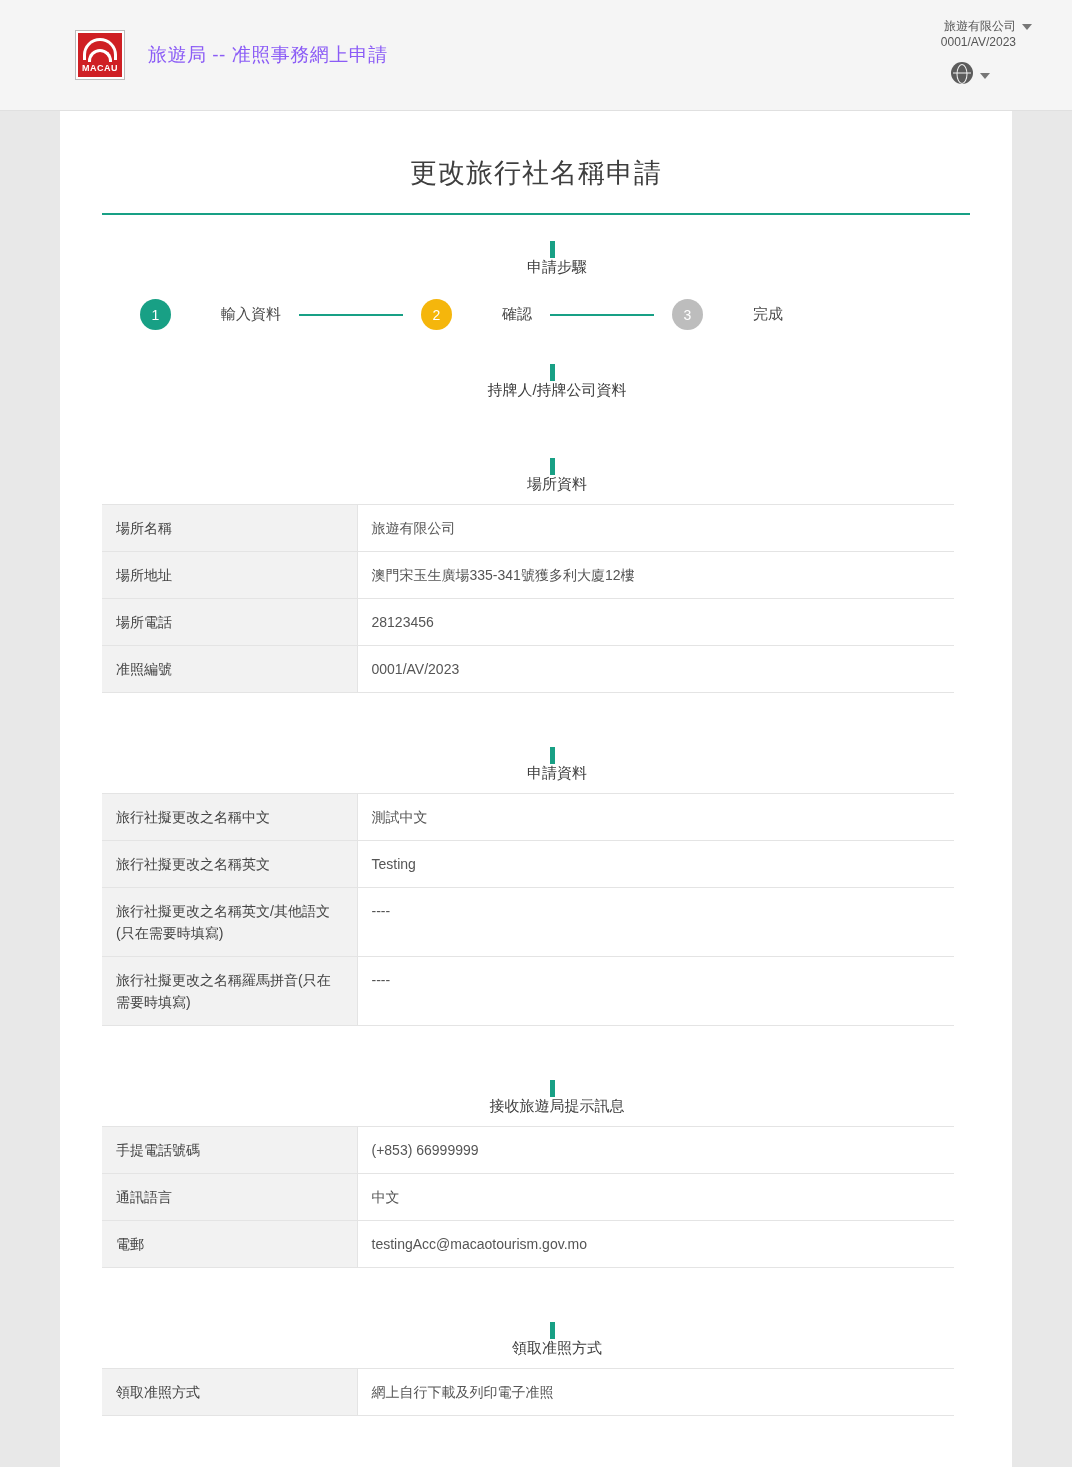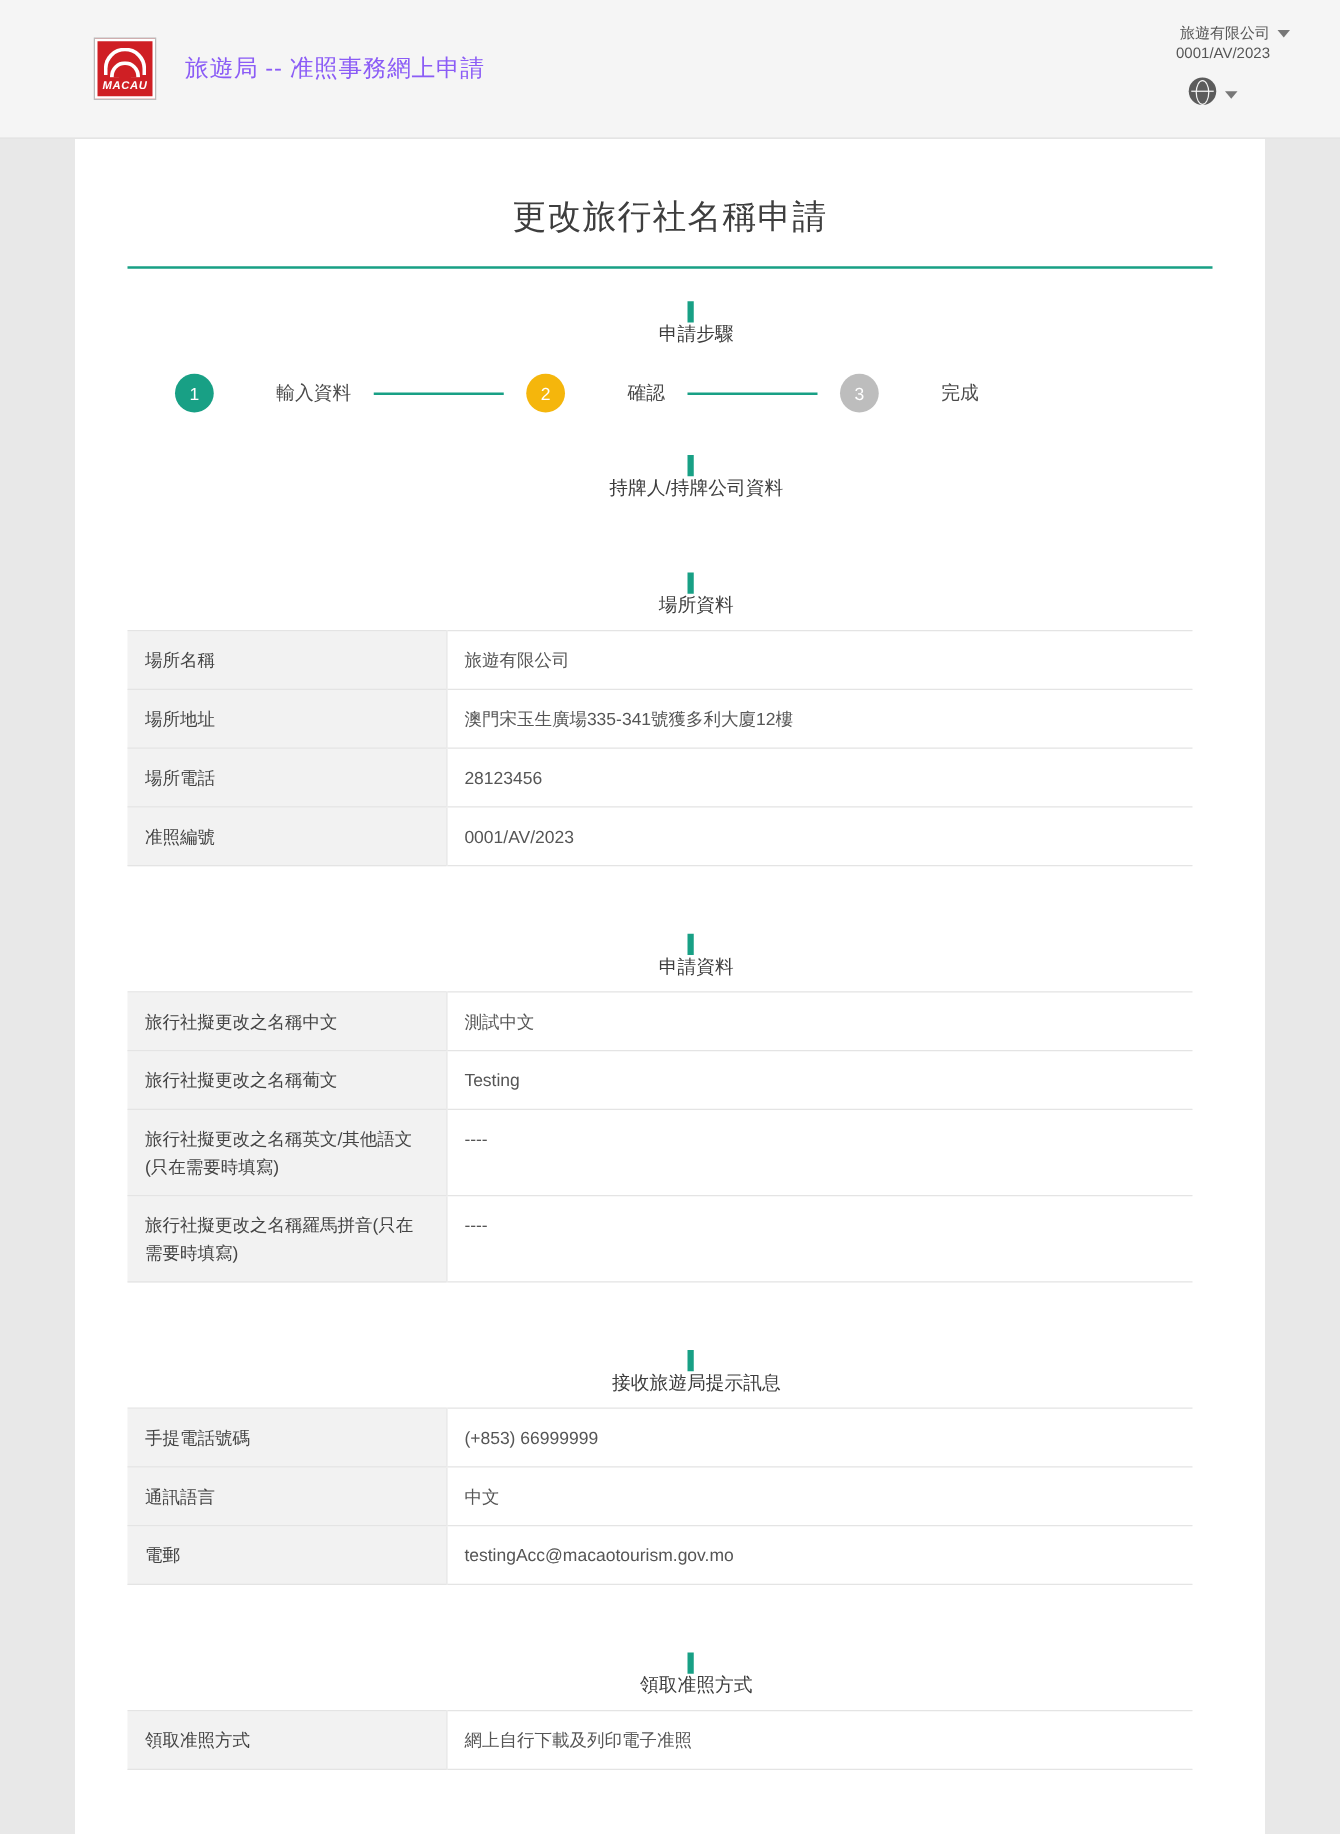--- a/index.html
+++ b/index.html
@@ -57,21 +57,20 @@
     transform: translateX(-50%);
     width: 18px;
     height: 10px;
     border: 3px solid #ffffff;
     border-bottom: none;
     border-radius: 12px 12px 0 0;
   }
   .logo-text {
     font-size: 9px;
     color: #ffffff;
-    font-style: italic;
     font-weight: bold;
     letter-spacing: .5px;
     margin-bottom: 4px;
     z-index: 2;
   }
   .header-title {
     margin-left: 24px;
     font-size: 19px;
     color: #8b5cf6;
     letter-spacing: .5px;
@@ -325,21 +324,21 @@
     <span class="bar"></span>
     <span>申請資料</span>
   </div>
   <table class="data-table">
     <tbody>
         <tr>
       <th>旅行社擬更改之名稱中文</th>
       <td>測試中文</td>
     </tr>
     <tr>
-      <th>旅行社擬更改之名稱葡文</th>
+      <th>旅行社擬更改之名稱英文</th>
       <td>Testing</td>
     </tr>
     <tr>
       <th>旅行社擬更改之名稱英文/其他語文(只在需要時填寫)</th>
       <td>----</td>
     </tr>
     <tr>
       <th>旅行社擬更改之名稱羅馬拼音(只在需要時填寫)</th>
       <td>----</td>
     </tr>

